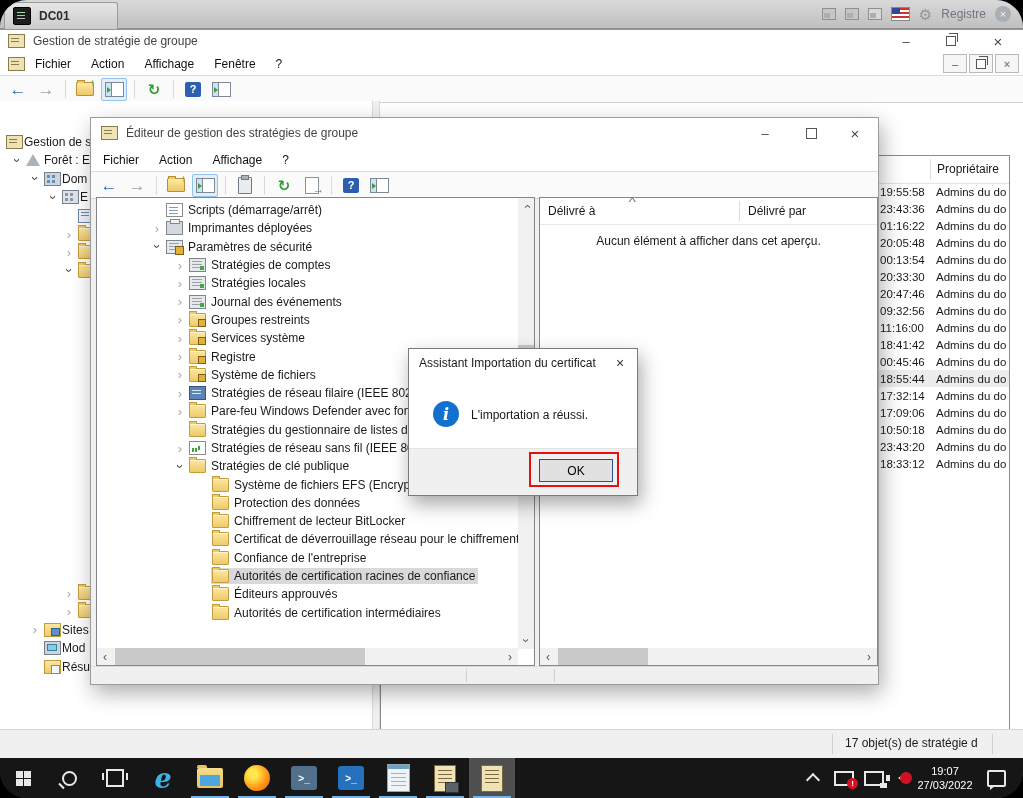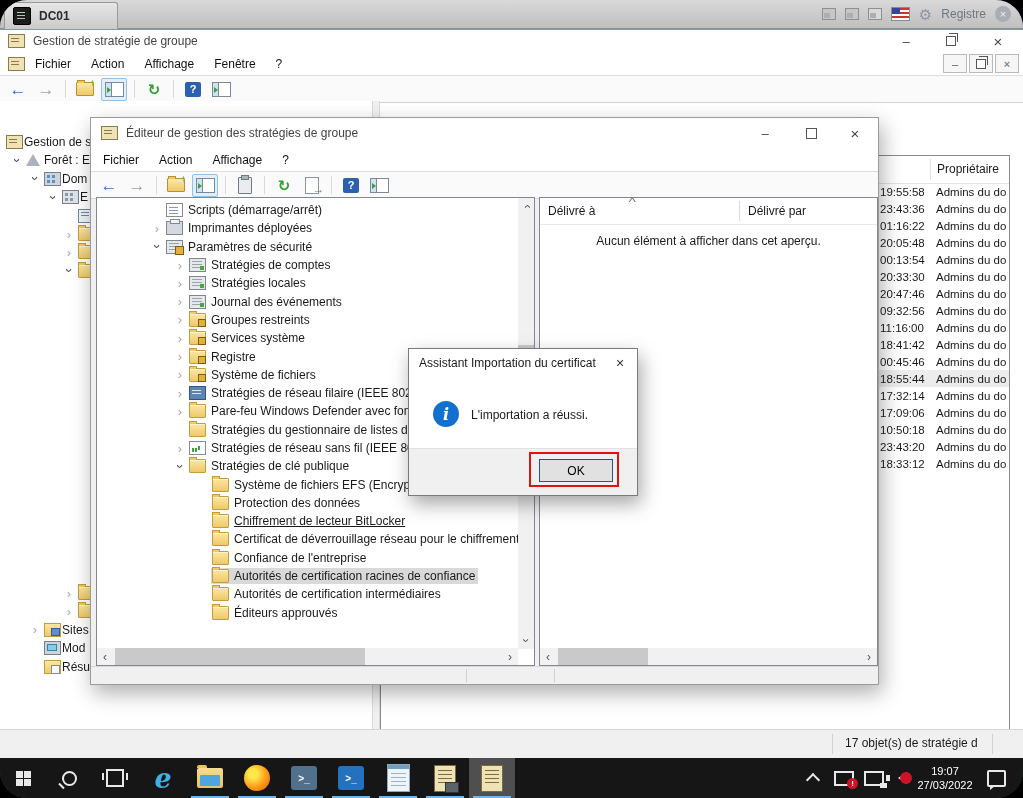--- a/index.html
+++ b/index.html
@@ -568,21 +568,21 @@
               <span class="tlbl">Système de fichiers EFS (Encryptin</span>
             </div>
           </div>
           <div class="trow" style="padding-left: 98px;">
             <span class="exp"></span>
             <div class="titem">
               <div class="ic ic-folder"></div>
               <span class="tlbl">Protection des données</span>
             </div>
           </div>
-          <div class="trow" style="padding-left: 98px; text-decoration: underline;">
+          <div class="trow" style="padding-left: 98px;">
             <span class="exp"></span>
             <div class="titem">
               <div class="ic ic-folder"></div>
               <span class="tlbl">Chiffrement de lecteur BitLocker</span>
             </div>
           </div>
           <div class="trow" style="padding-left: 98px;">
             <span class="exp"></span>
             <div class="titem">
               <div class="ic ic-folder"></div>
@@ -600,28 +600,28 @@
             <span class="exp"></span>
             <div class="titem">
               <div class="ic ic-folder"></div>
               <span class="tlbl">Autorités de certification racines de confiance</span>
             </div>
           </div>
           <div class="trow" style="padding-left: 98px;">
             <span class="exp"></span>
             <div class="titem">
               <div class="ic ic-folder"></div>
+              <span class="tlbl">Éditeurs approuvés</span>
+            </div>
+          </div>
+          <div class="trow" style="padding-left: 98px;">
+            <span class="exp"></span>
+            <div class="titem">
+              <div class="ic ic-folder"></div>
               <span class="tlbl">Autorités de certification intermédiaires</span>
-            </div>
-          </div>
-          <div class="trow" style="padding-left: 98px;">
-            <span class="exp"></span>
-            <div class="titem">
-              <div class="ic ic-folder"></div>
-              <span class="tlbl">Éditeurs approuvés</span>
             </div>
           </div>
         </div>
       <div class="sbv" style="right:0;top:0;bottom:16px;">
         <span class="sb-arrow" style="top:0;transform:rotate(-90deg);">›</span>
         <span class="sb-thumb" style="left:0;right:0;top:147px;height:92px;"></span>
         <span class="sb-arrow" style="bottom:0;transform:rotate(90deg);">›</span>
       </div>
       <div class="sbh" style="left:0;right:16px;bottom:0;">
         <span class="sb-arrow" style="left:0;">‹</span>

